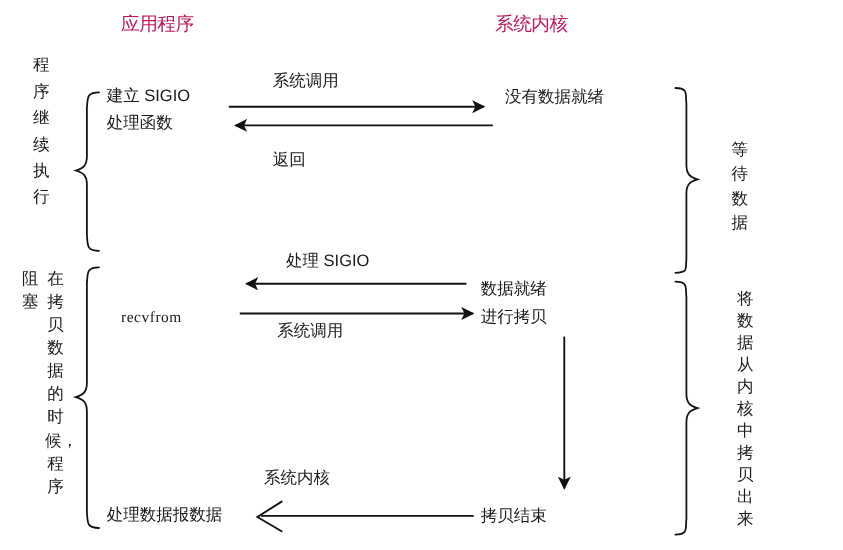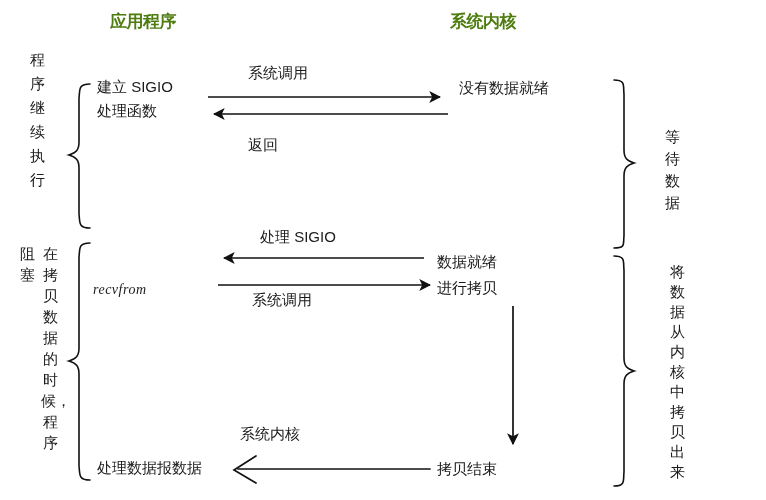--- a/index.html
+++ b/index.html
@@ -11,25 +11,25 @@
     position: relative;
     width: 766px;
     height: 500px;
     background: #ffffff;
     overflow: hidden;
     font-family: "Liberation Sans", "DejaVu Sans", sans-serif;
     color: #111111;
   }
   .hdr {
     position: absolute;
-    font-weight: bold;
+    font-weight: normal;
     font-size: 17px;
     letter-spacing: -0.5px;
     white-space: nowrap;
-    color: #4d7c0f;
+    color: #be185d;
   }
   .lbl {
     position: absolute;
     font-size: 15px;
     white-space: nowrap;
     color: #1a1a1a;
   }
   .lbl.mono {
     font-family: "Liberation Serif", "DejaVu Serif", serif;
     font-size: 14px;
@@ -67,21 +67,21 @@
   <div class="vtext" style="left:18px; top:243px; line-height:21px;">阻塞</div>
 
   <div class="vtext" style="left:41px; top:243px; line-height:21px;">在拷贝数据的时候，程序</div>
 
   <div class="vtext" style="left:663px; top:126px; line-height:22px;">等待数据</div>
 
   <div class="vtext" style="left:668px; top:262px; line-height:20px;">将数据从内核中拷贝出来</div>
 
   <div class="lbl" style="left:97px; top:78px;">建立  SIGIO</div>
   <div class="lbl" style="left:97px; top:102px;">处理函数</div>
-  <div class="lbl mono" style="left:93px; top:282px;font-style:italic;">recvfrom</div>
+  <div class="lbl mono" style="left:110px; top:282px;">recvfrom</div>
   <div class="lbl" style="left:97px; top:459px;">处理数据报数据</div>
 
   <div class="lbl" style="left:459px; top:79px;">没有数据就绪</div>
   <div class="lbl" style="left:437px; top:253px;">数据就绪</div>
   <div class="lbl" style="left:437px; top:279px;">进行拷贝</div>
   <div class="lbl" style="left:437px; top:460px;">拷贝结束</div>
 
   <div class="lbl" style="left:248px; top:64px;">系统调用</div>
   <div class="lbl" style="left:248px; top:136px;">返回</div>
   <div class="lbl" style="left:260px; top:228px;">处理  SIGIO</div>

